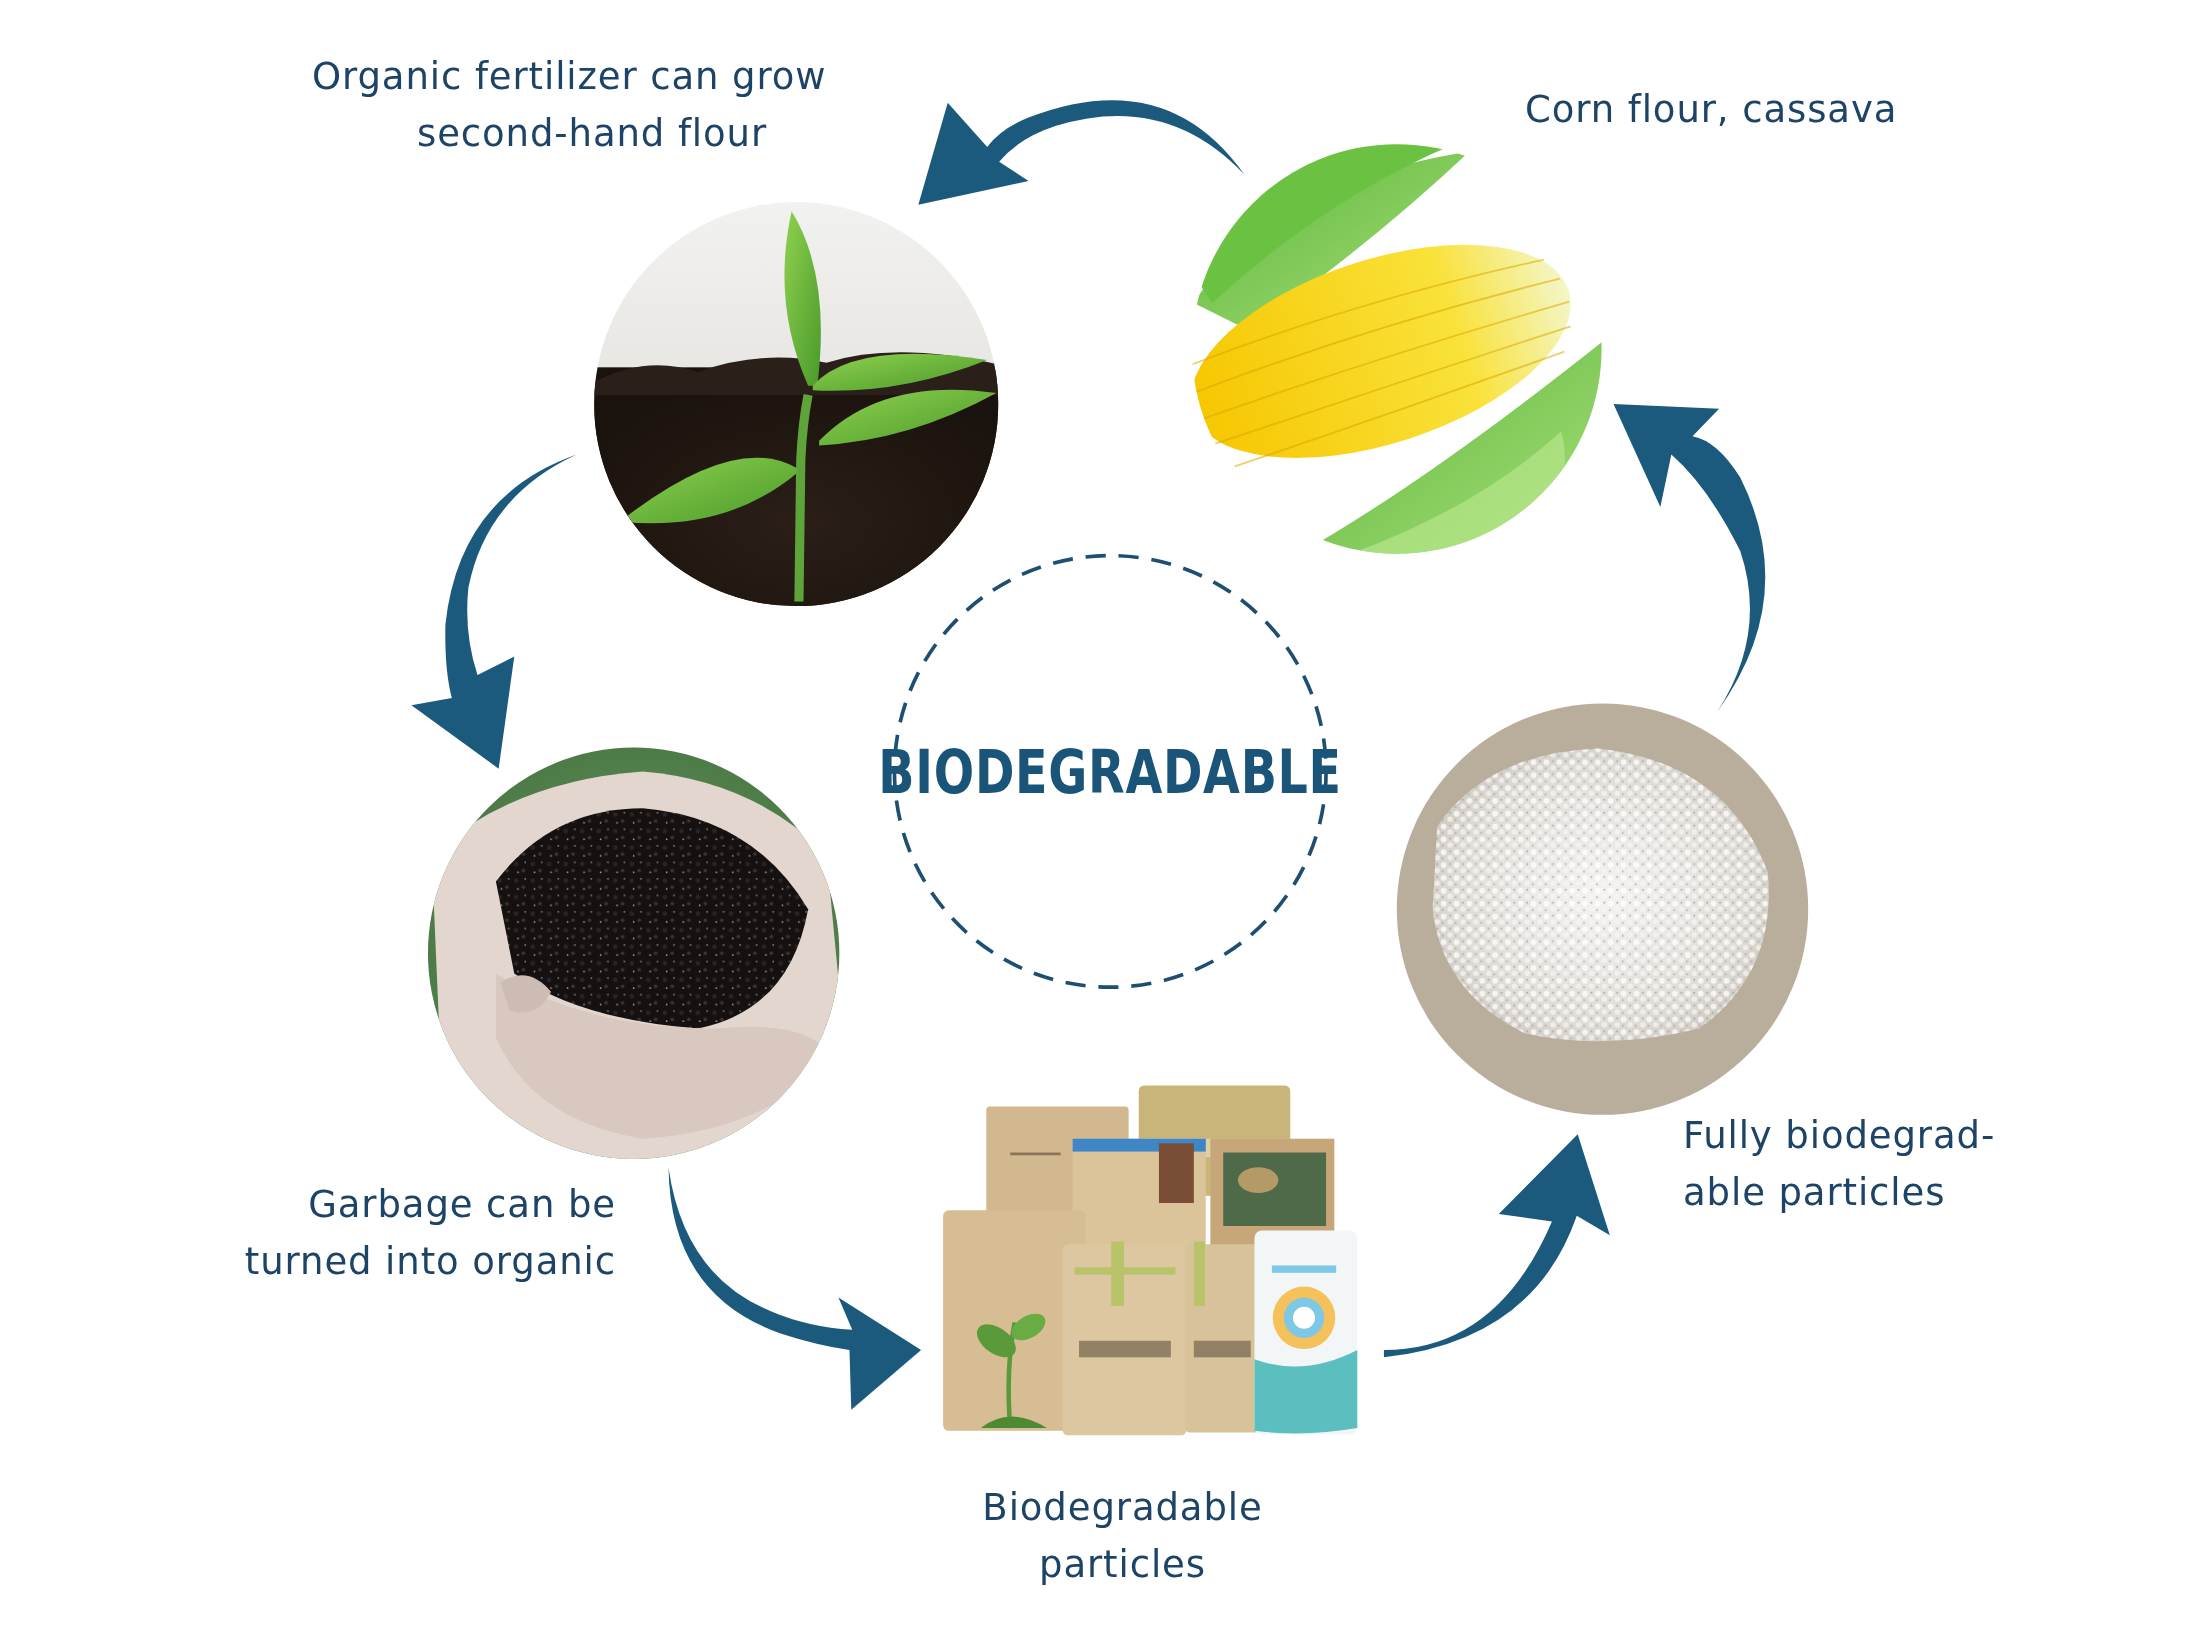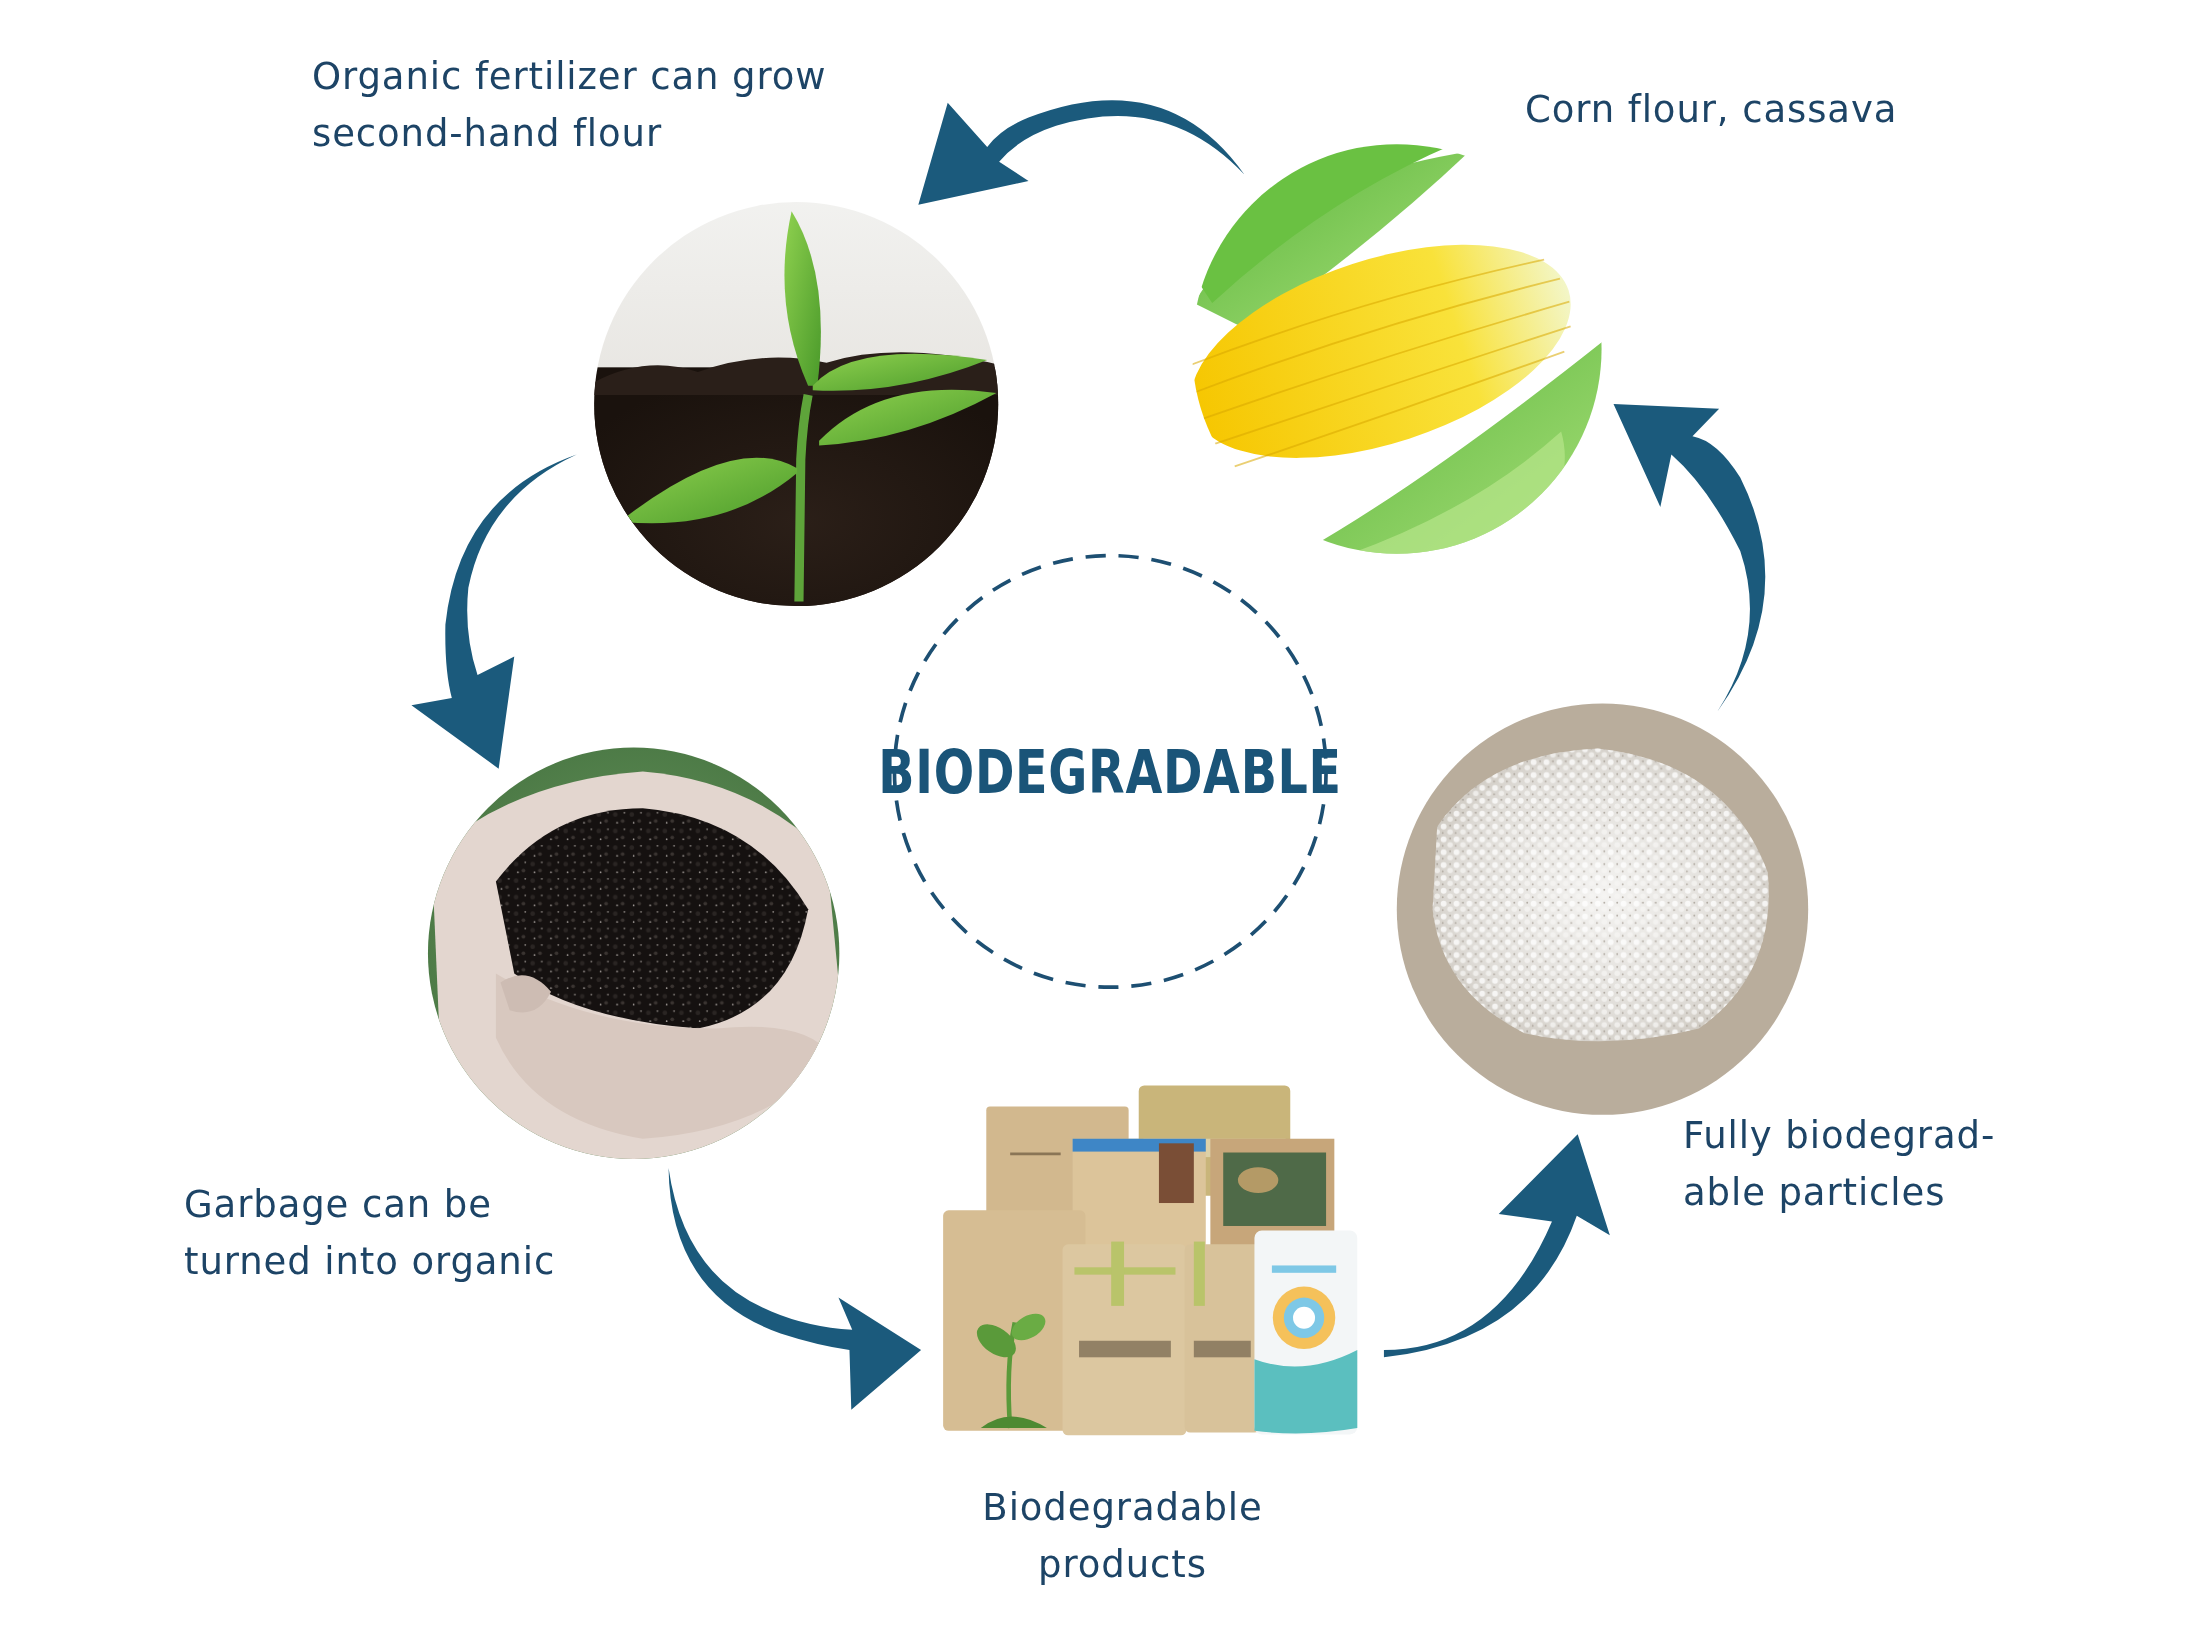--- a/index.html
+++ b/index.html
@@ -3,21 +3,21 @@
 <meta charset="utf-8">
 <style>
   html, body { margin: 0; padding: 0; background: #ffffff; }
   body { width: 2204px; height: 1653px; position: relative; overflow: hidden; font-family: "DejaVu Sans", sans-serif; }
   .stage { position: absolute; left: 0; top: 0; width: 2204px; height: 1653px; }
   .label {
     position: absolute; color: #1d4466; font-family: "DejaVu Sans", sans-serif;
     font-size: 37px; line-height: 57px; letter-spacing: 0.9px; white-space: nowrap;
   }
   .label span { display: block; }
-  .label.right { text-align: left; }
+  .label.right { text-align: right; }
   .label.center { text-align: center; }
   .center-title {
     position: absolute; left: 894px; top: 555px; width: 433px; height: 433px;
     display: flex; align-items: center; justify-content: center;
   }
   .center-title span {
     font-family: "DejaVu Sans", sans-serif; font-weight: bold; color: #1a5478;
     font-size: 61px; letter-spacing: 0.9px; transform: scaleX(0.78); display: inline-block;
   }
   svg { position: absolute; left: 0; top: 0; }
@@ -196,17 +196,17 @@
     <span>turned into organic</span>
   </div>
 
   <div class="label" style="left:1683px; top:1107px;">
     <span>Fully biodegrad-</span>
     <span>able particles</span>
   </div>
 
   <div class="label center" style="left:939px; top:1479px; width:367px;">
     <span>Biodegradable</span>
-    <span>products</span>
+    <span>particles</span>
   </div>
 
 </div>
 
 
 </body></html>

